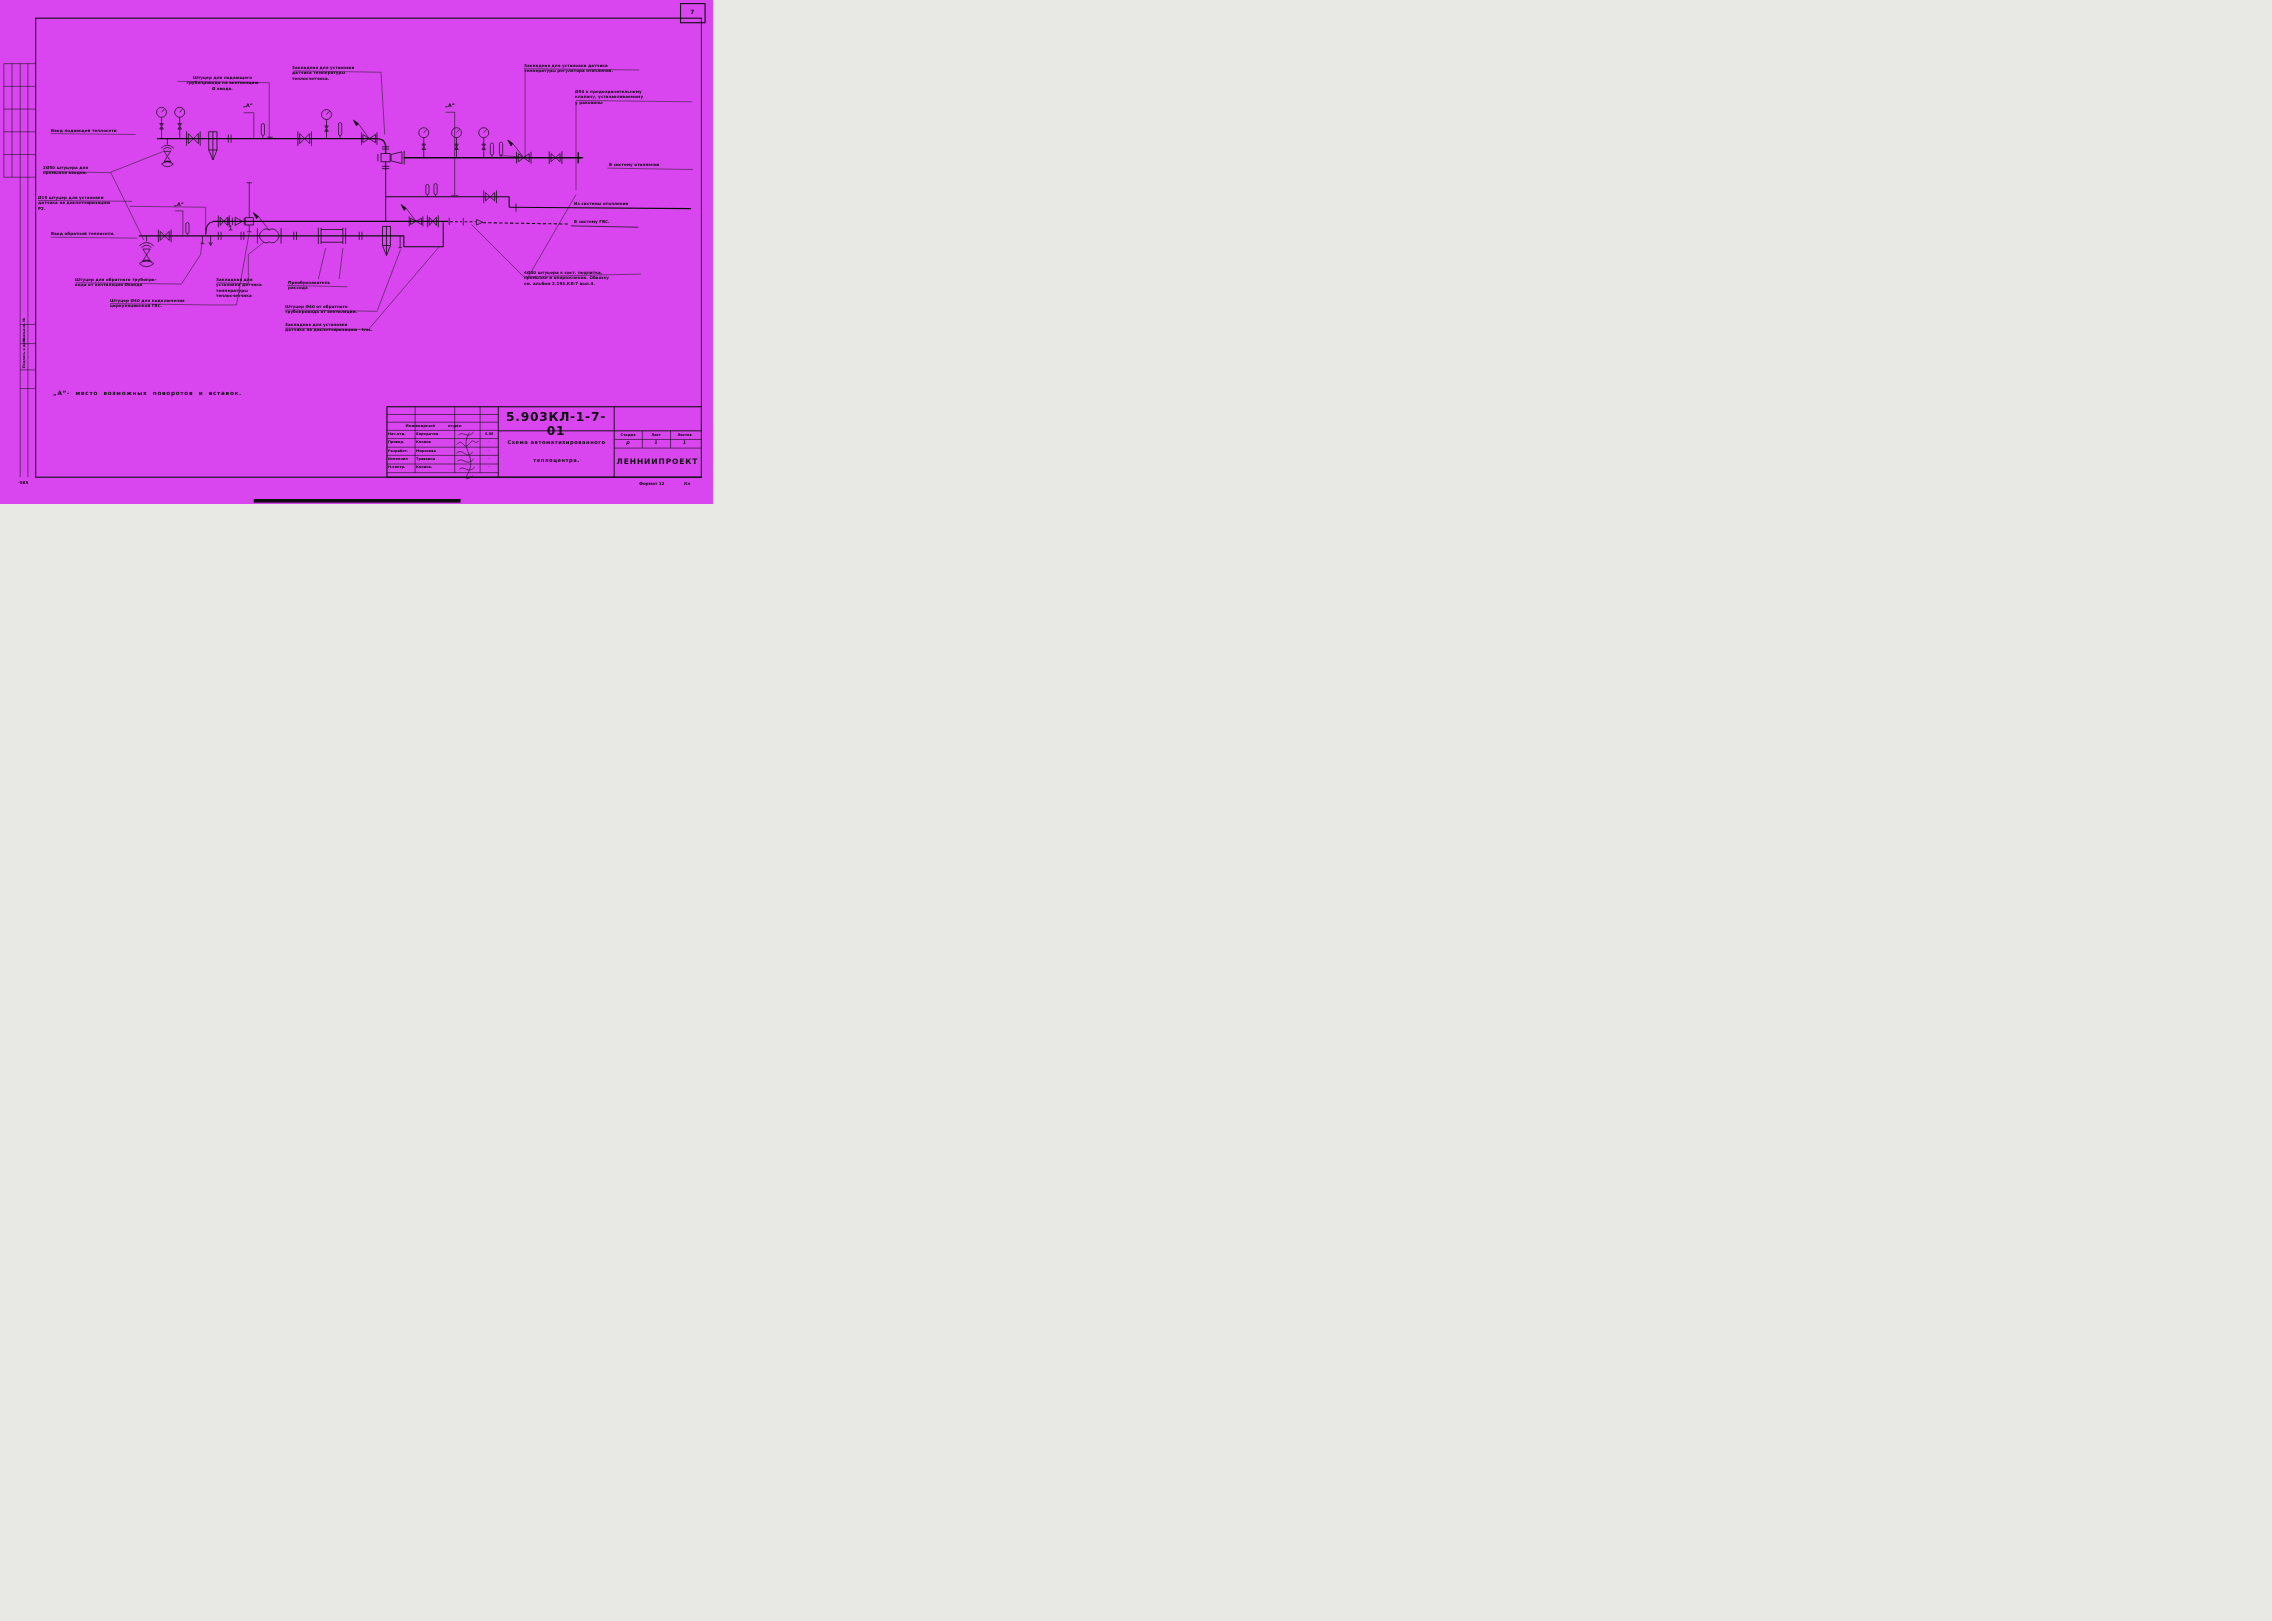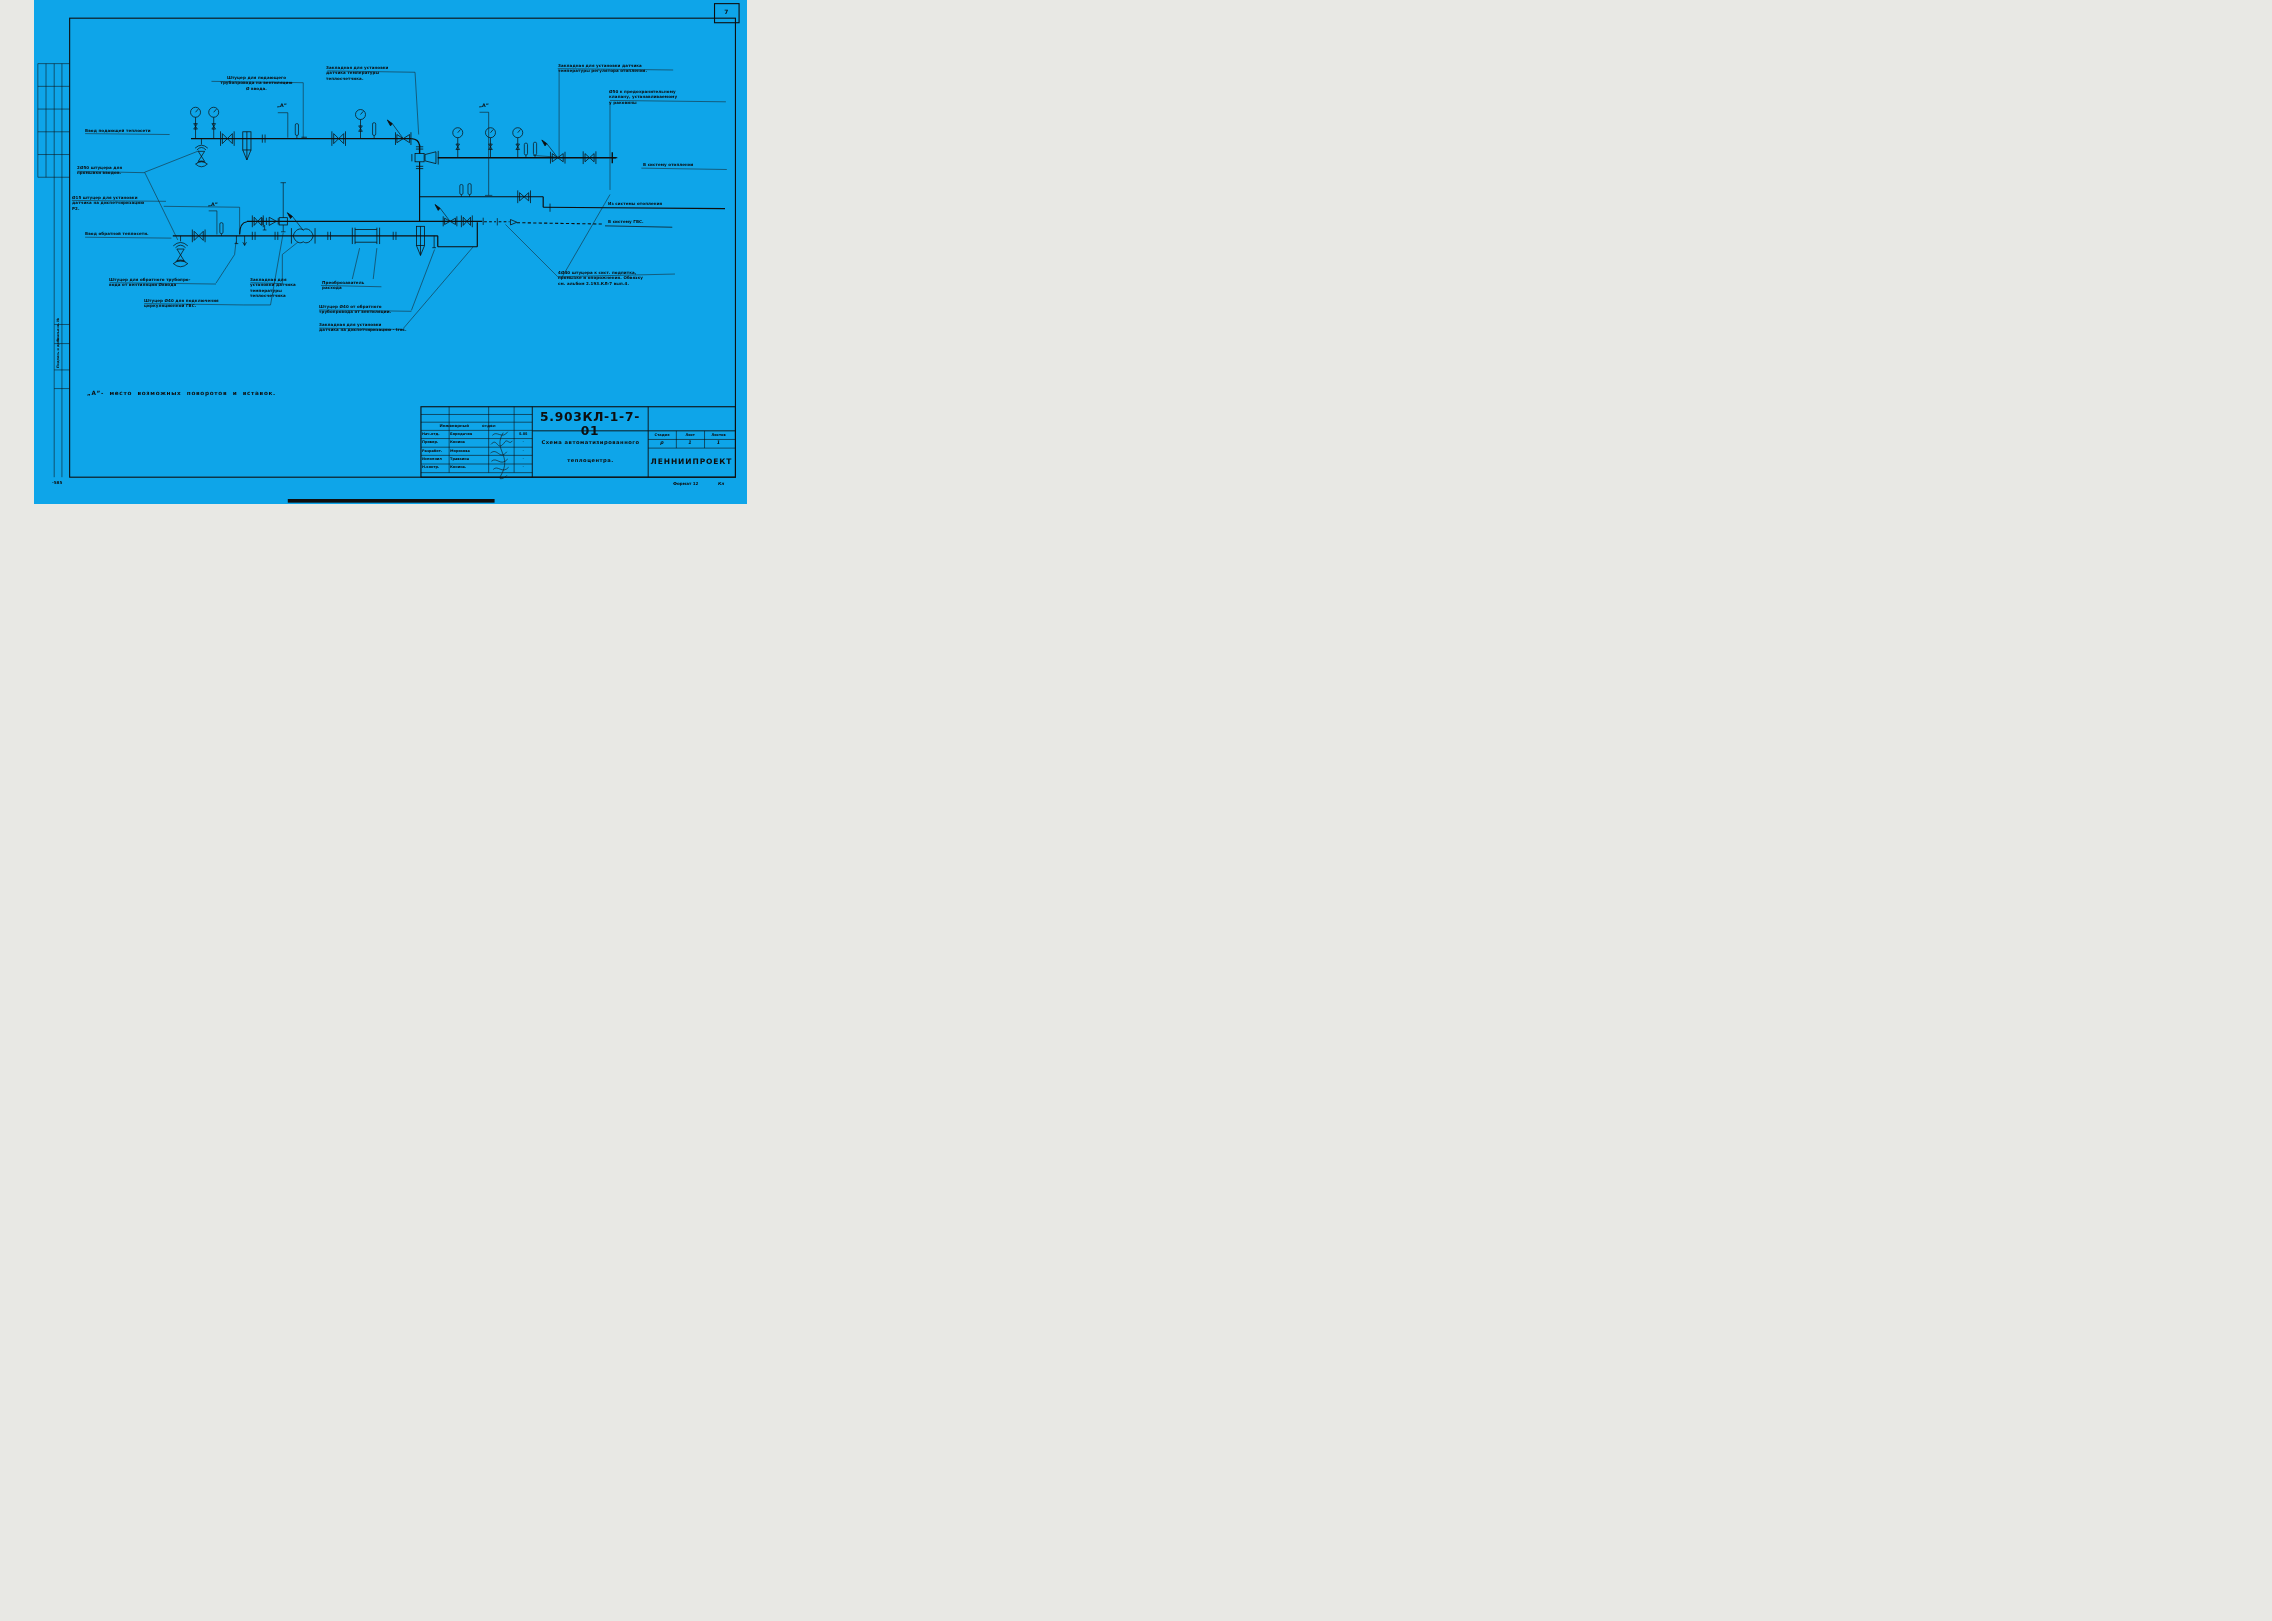--- a/index.html
+++ b/index.html
@@ -1,17 +1,17 @@
 <!DOCTYPE html>
 <html style="font-size:7.3px"><head>
 <meta charset="utf-8">
 <style>
   html,body{margin:0;padding:0;background:#e8e8e4;}
-  #sheet{position:relative;width:713px;height:504px;background:#0ea5e9;overflow:hidden;
-         font-family:"DejaVu Sans",sans-serif;color:#0e0e0e;margin-left:34px;}
+  #sheet{position:relative;width:713px;height:504px;background:#d946ef;overflow:hidden;
+         font-family:"DejaVu Sans",sans-serif;color:#0e0e0e;}
   svg{position:absolute;left:0;top:0;}
   .lbl{position:absolute;font-family:"DejaVu Sans",sans-serif;font-size:4px;line-height:1.32;
        letter-spacing:0.1px;color:#0b0b0b;white-space:pre-line;font-weight:700;}
   .ctr{text-align:center;}
   .amark{position:absolute;font-size:4.8px;font-weight:700;width:11.8px;text-align:center;}
   .note{position:absolute;font-size:5.7px;font-weight:700;letter-spacing:0.7px;word-spacing:2.7px;}
   .tb{position:absolute;font-weight:700;}
   .vlab{position:absolute;transform:rotate(-90deg);font-size:3.3px;font-weight:700;
         text-align:center;white-space:nowrap;}
   .docnum{font-size:12.3px;letter-spacing:0.7px;text-align:center;}

